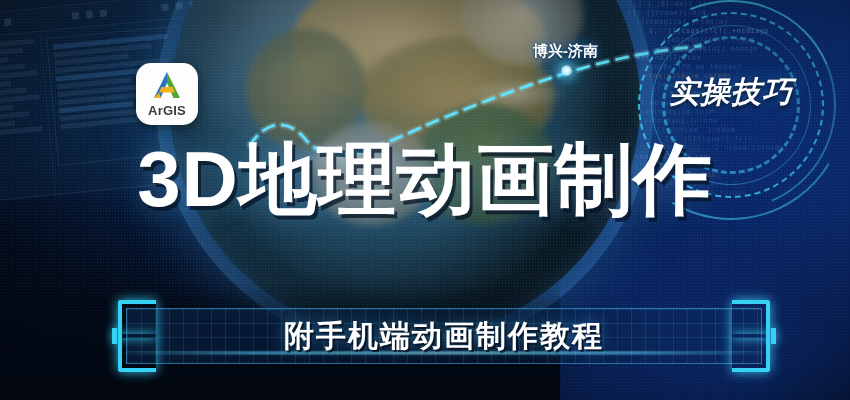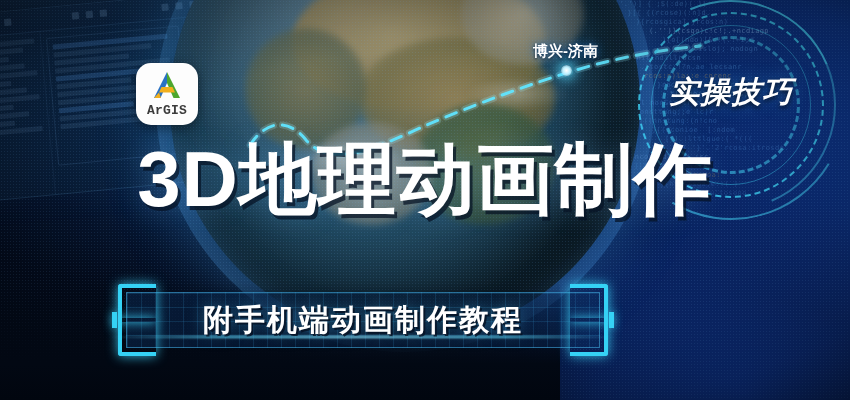--- a/index.html
+++ b/index.html
@@ -111,21 +111,21 @@
   .ring.r2{inset:13px;border:1px solid rgba(60,205,240,.45);}
   .ring.r3{inset:24px;border:3px dashed rgba(70,215,250,.55);}
   .arc{position:absolute;inset:-12px;border-radius:50%;border:2px solid transparent;}
   .arc.a1{border-top-color:rgba(70,215,250,.8);border-right-color:rgba(70,215,250,.45);transform:rotate(22deg);}
   .arc.a2{inset:-22px;border-bottom-color:rgba(70,215,250,.55);transform:rotate(-14deg);}
 
   
   .logo{
     position:absolute;left:136px;top:63px;width:62px;height:62px;border-radius:15px;
     background:#fdfdfd;box-shadow:0 3px 12px rgba(0,0,0,.45);
-    display:flex;flex-direction:column;align-items:center;justify-content:center;font-family:Liberation Mono, monospace;
+    display:flex;flex-direction:column;align-items:center;justify-content:center;
   }
   .logo svg{display:block;}
   .logo-text{font-size:13px;font-weight:bold;color:#3c3c3c;letter-spacing:.2px;margin-top:1px;}
 
   
   .marker{position:absolute;left:561px;top:65px;width:11px;height:11px;border-radius:50%;
     background:radial-gradient(circle,#ffffff 0%,#bdf0ff 45%,rgba(60,200,250,.25) 100%);
     box-shadow:0 0 12px 4px rgba(80,215,255,.75);}
   .marker-label{
     position:absolute;left:533px;top:42px;font-size:15px;font-weight:bold;color:#ffffff;
@@ -149,21 +149,21 @@
   .title-sub{
     position:absolute;left:0;top:232px;width:850px;text-align:center;
     font-size:38px;font-weight:bold;letter-spacing:2px;line-height:1;
     background:linear-gradient(180deg,#f2fdff 0%,#b8f4ff 38%,#4fdcf8 72%,#29c6ef 100%);
     -webkit-background-clip:text;background-clip:text;color:transparent;
     filter:drop-shadow(0 2px 4px rgba(2,14,34,.85)) drop-shadow(0 0 14px rgba(60,200,245,.45));
   }
 
   
   .banner{
-    position:absolute;left:126px;top:292px;width:474px;height:56px;
+    position:absolute;left:126px;top:308px;width:636px;height:56px;
   }
   .banner-grid{
     position:absolute;inset:0;
     background:
       linear-gradient(rgba(60,170,230,.16) 1px, rgba(0,0,0,0) 1px) 0 0/14px 14px,
       linear-gradient(90deg, rgba(60,170,230,.16) 1px, rgba(0,0,0,0) 1px) 0 0/14px 14px,
       linear-gradient(100deg, rgba(10,40,80,.55) 0%, rgba(8,30,66,.45) 55%, rgba(10,45,95,.40) 100%);
     border:1px solid rgba(70,180,235,.55);
   }
   .banner-glow{

